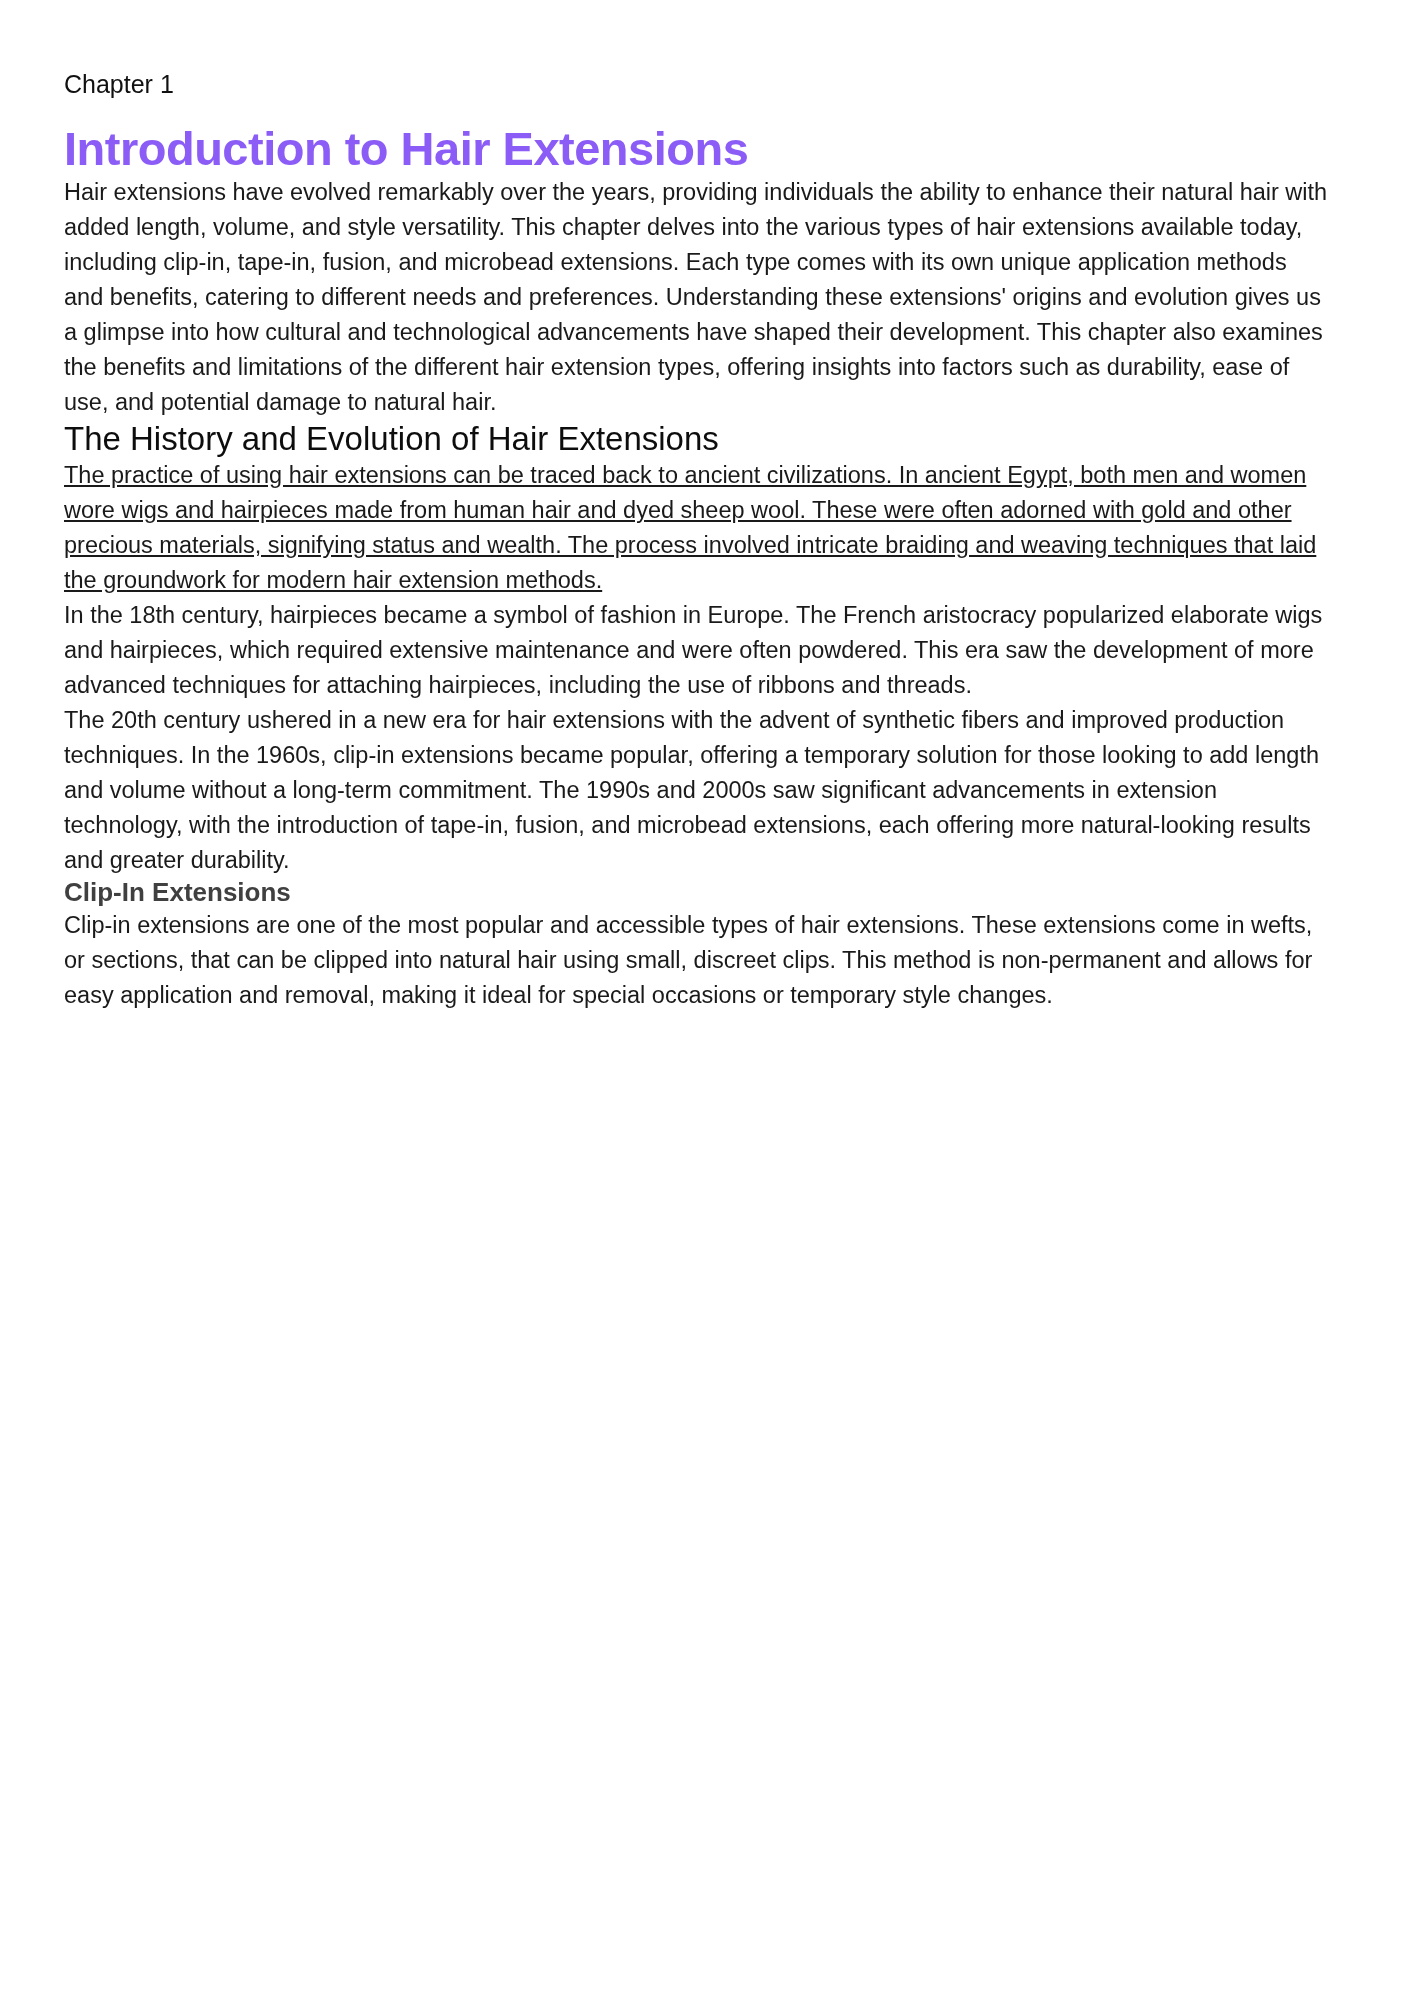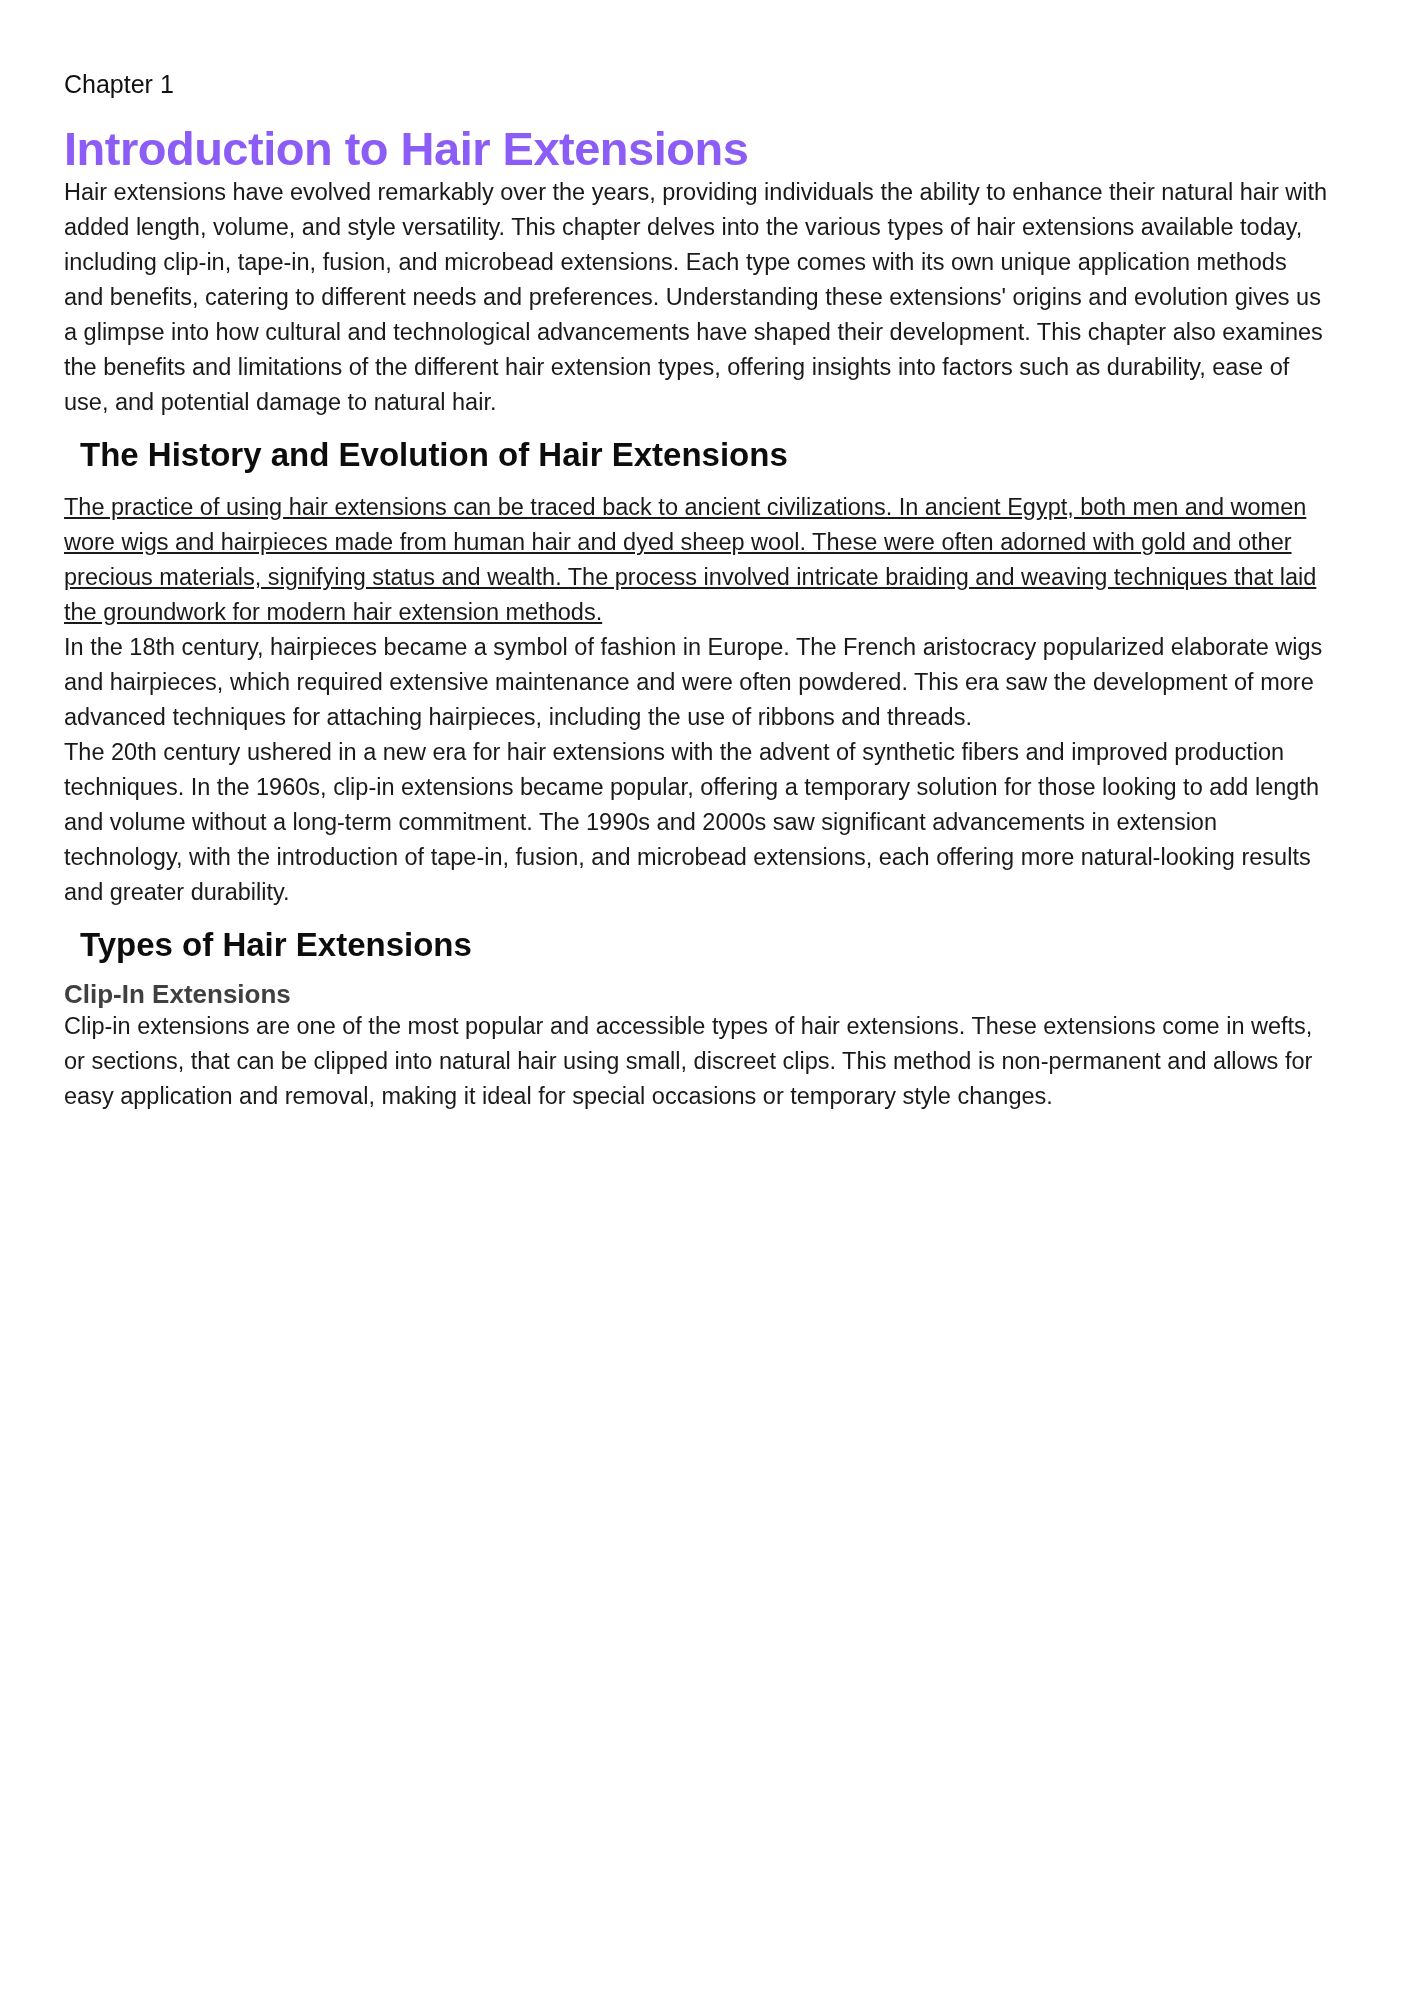--- a/index.html
+++ b/index.html
@@ -32,23 +32,23 @@
     font-size: 47px;
     line-height: 1.1;
     font-weight: 700;
     letter-spacing: -0.5px;
     color: #8b5cf6;
     margin: 24px 0 0 0;
   }
   h2.section-heading {
     font-size: 33px;
     line-height: 1.15;
-    font-weight: 700;
+    font-weight: 400;
     color: #0d0d0d;
-    margin: 16px;
+    margin: 0;
   }
   h3.subsection-heading {
     font-size: 26px;
     line-height: 1.15;
     font-weight: 700;
     color: #404040;
     margin: 0;
   }
   p.body-text {
     font-size: 23.5px;
@@ -77,19 +77,18 @@
   <p class="body-text mt-intro">Hair extensions have evolved remarkably over the years, providing individuals the ability to enhance their natural hair with added length, volume, and style versatility. This chapter delves into the various types of hair extensions available today, including clip-in, tape-in, fusion, and microbead extensions. Each type comes with its own unique application methods and benefits, catering to different needs and preferences. Understanding these extensions' origins and evolution gives us a glimpse into how cultural and technological advancements have shaped their development. This chapter also examines the benefits and limitations of the different hair extension types, offering insights into factors such as durability, ease of use, and potential damage to natural hair.</p>
 
   <h2 class="section-heading mt-h2">The History and Evolution of Hair Extensions</h2>
 
   <p class="body-text mt-first-p">The practice of using hair extensions can be traced back to ancient civilizations. In ancient Egypt, both men and women wore wigs and hairpieces made from human hair and dyed sheep wool. These were often adorned with gold and other precious materials, signifying status and wealth. The process involved intricate braiding and weaving techniques that laid the groundwork for modern hair extension methods.</p>
 
   <p class="body-text mt-p">In the 18th century, hairpieces became a symbol of fashion in Europe. The French aristocracy popularized elaborate wigs and hairpieces, which required extensive maintenance and were often powdered. This era saw the development of more advanced techniques for attaching hairpieces, including the use of ribbons and threads.</p>
 
   <p class="body-text mt-p">The 20th century ushered in a new era for hair extensions with the advent of synthetic fibers and improved production techniques. In the 1960s, clip-in extensions became popular, offering a temporary solution for those looking to add length and volume without a long-term commitment. The 1990s and 2000s saw significant advancements in extension technology, with the introduction of tape-in, fusion, and microbead extensions, each offering more natural-looking results and greater durability.</p>
 
-  <h2 class="section-heading mt-h2">Types of Hair Extensions</h2>
 
   <h3 class="subsection-heading mt-h3">Clip-In Extensions</h3>
 
   <p class="body-text mt-after-h3">Clip-in extensions are one of the most popular and accessible types of hair extensions. These extensions come in wefts, or sections, that can be clipped into natural hair using small, discreet clips. This method is non-permanent and allows for easy application and removal, making it ideal for special occasions or temporary style changes.</p>
 
 </div>
 
 </body></html>

